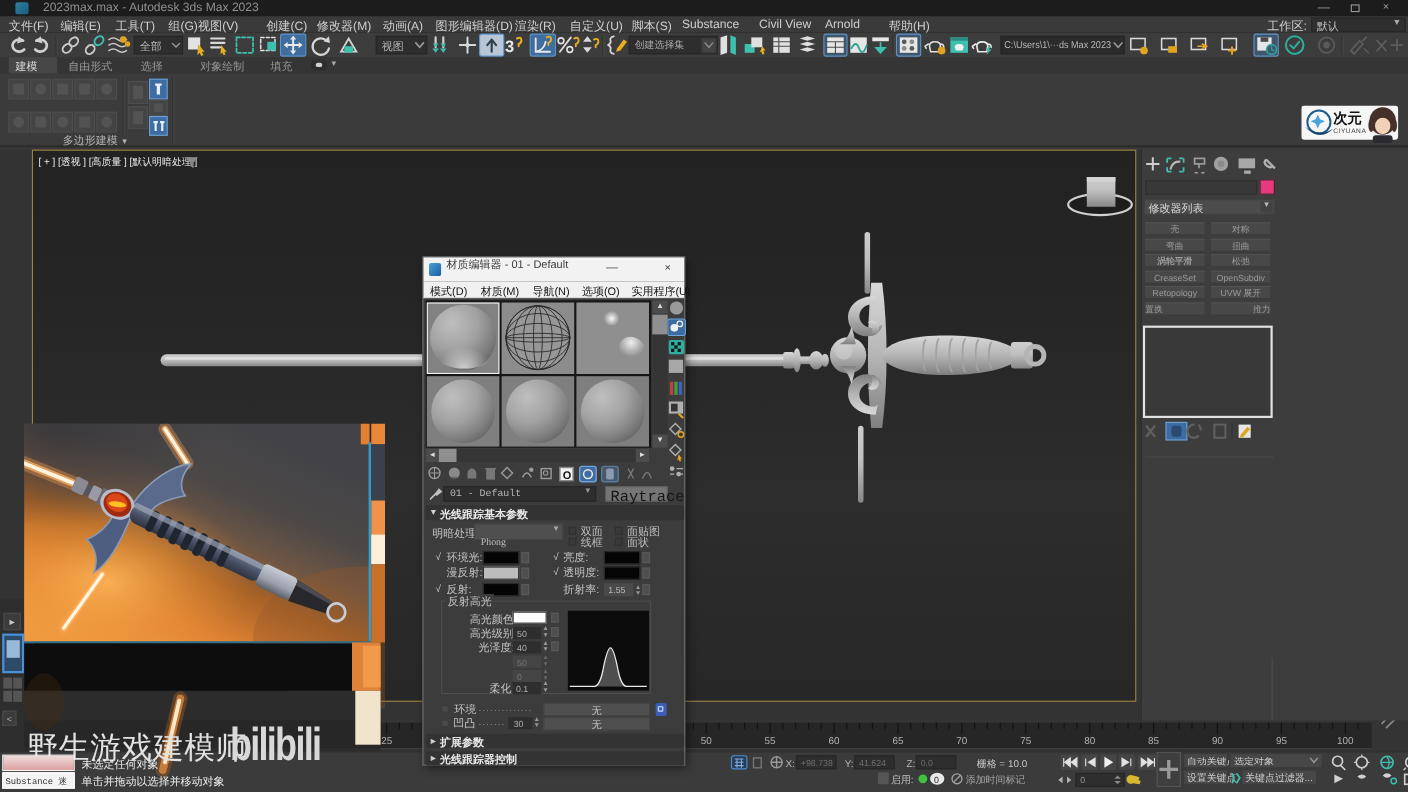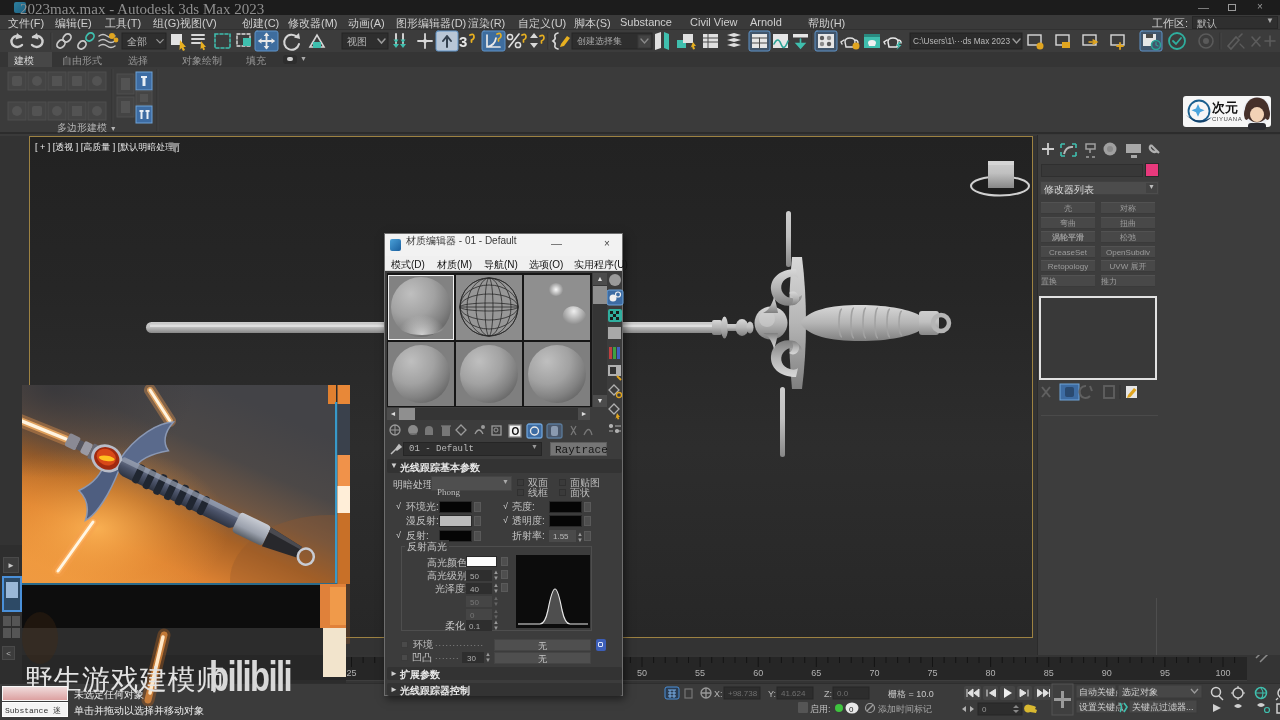--- a/index.html
+++ b/index.html
@@ -5,21 +5,21 @@
   *{box-sizing:border-box;font-family:"Liberation Sans",sans-serif;}
   #app{position:relative;width:1280px;height:720px;overflow:hidden;background:#3a3a3a;}
   .abs{position:absolute;}
   .txt{white-space:nowrap;}
 </style></head>
 <body>
 <div id="app">
 
 <div class="abs" style="left:0;top:0;width:1280px;height:15px;background:#1c1c1c;"></div>
 <div class="abs" style="left:14px;top:2px;width:12px;height:11px;background:linear-gradient(135deg,#2e7f9e,#1b5f80);border-radius:2px;"></div>
-<div class="abs txt" style="left:20px;top:1px;font-size:15px;color:#8f8f8f;font-family:Liberation Serif, serif;">2023max.max - Autodesk 3ds Max 2023</div>
+<div class="abs txt" style="left:39px;top:1px;font-size:11px;color:#8f8f8f;">2023max.max - Autodesk 3ds Max 2023</div>
 <div class="abs txt" style="left:1198px;top:1px;font-size:11px;color:#9a9a9a;">—</div>
 <div class="abs" style="left:1228px;top:4px;width:8px;height:7px;border:1px solid #9a9a9a;"></div>
 <div class="abs txt" style="left:1257px;top:1px;font-size:10px;color:#9a9a9a;">×</div>
 
 <div class="abs" style="left:0;top:15px;width:1280px;height:15px;background:#3a3a3a;border-bottom:1px solid #313131;"></div>
 <div class="abs txt" id="menus" style="left:0;top:16px;height:13px;font-size:11px;color:#cfcfcf;">
       <span style="position:absolute;left:8px;top:0;">文件(F)</span>
       <span style="position:absolute;left:55px;top:0;">编辑(E)</span>
       <span style="position:absolute;left:105px;top:0;">工具(T)</span>
       <span style="position:absolute;left:153px;top:0;">组(G)</span>
@@ -349,21 +349,21 @@
         <div class="abs" style="left:63px;top:67px;width:54px;height:12px;background:#484848;border-top:1px solid #525252;border-bottom:1px solid #3a3a3a;color:#9c9c9c;font-size:8px;text-align:center;line-height:12px;overflow:hidden;">对称</div>
         <div class="abs" style="left:3px;top:81.6px;width:54px;height:12px;background:#484848;border-top:1px solid #525252;border-bottom:1px solid #3a3a3a;color:#9c9c9c;font-size:8px;text-align:center;line-height:12px;overflow:hidden;">弯曲</div>
         <div class="abs" style="left:63px;top:81.6px;width:54px;height:12px;background:#484848;border-top:1px solid #525252;border-bottom:1px solid #3a3a3a;color:#9c9c9c;font-size:8px;text-align:center;line-height:12px;overflow:hidden;">扭曲</div>
         <div class="abs" style="left:3px;top:96.2px;width:54px;height:12px;background:#484848;border-top:1px solid #525252;border-bottom:1px solid #3a3a3a;color:#9c9c9c;font-size:8px;text-align:center;line-height:12px;overflow:hidden;font-weight:bold;">涡轮平滑</div>
         <div class="abs" style="left:63px;top:96.2px;width:54px;height:12px;background:#484848;border-top:1px solid #525252;border-bottom:1px solid #3a3a3a;color:#9c9c9c;font-size:8px;text-align:center;line-height:12px;overflow:hidden;">松弛</div>
         <div class="abs" style="left:3px;top:110.8px;width:54px;height:12px;background:#484848;border-top:1px solid #525252;border-bottom:1px solid #3a3a3a;color:#9c9c9c;font-size:8px;text-align:center;line-height:12px;overflow:hidden;">CreaseSet</div>
         <div class="abs" style="left:63px;top:110.8px;width:54px;height:12px;background:#484848;border-top:1px solid #525252;border-bottom:1px solid #3a3a3a;color:#9c9c9c;font-size:8px;text-align:center;line-height:12px;overflow:hidden;">OpenSubdiv</div>
         <div class="abs" style="left:3px;top:125.4px;width:54px;height:12px;background:#484848;border-top:1px solid #525252;border-bottom:1px solid #3a3a3a;color:#9c9c9c;font-size:8px;text-align:center;line-height:12px;overflow:hidden;">Retopology</div>
         <div class="abs" style="left:63px;top:125.4px;width:54px;height:12px;background:#484848;border-top:1px solid #525252;border-bottom:1px solid #3a3a3a;color:#9c9c9c;font-size:8px;text-align:center;line-height:12px;overflow:hidden;">UVW 展开</div>
         <div class="abs" style="left:3px;top:140px;width:54px;height:12px;background:#484848;border-top:1px solid #525252;border-bottom:1px solid #3a3a3a;color:#9c9c9c;font-size:8px;text-align:left;line-height:12px;overflow:hidden;">置换</div>
-        <div class="abs" style="left:63px;top:140px;width:54px;height:12px;background:#484848;border-top:1px solid #525252;border-bottom:1px solid #3a3a3a;color:#9c9c9c;font-size:8px;text-align:left;line-height:12px;overflow:hidden;">推力</div>
+        <div class="abs" style="left:63px;top:140px;width:54px;height:12px;background:#484848;border-top:1px solid #525252;border-bottom:1px solid #3a3a3a;color:#9c9c9c;font-size:8px;text-align:right;line-height:12px;overflow:hidden;">推力</div>
       </div>
 <div class="abs" style="left:1px;top:161px;width:118px;height:84px;background:#393939;border:2px solid #e2e2e2;"></div>
 <svg class="abs" style="left:0;top:246px;" width="125" height="22">
 <path d="M4 6 l8 10 M4 16 l8 -10" stroke="#606060" stroke-width="2"></path>
 <rect x="22" y="3" width="19" height="16" fill="#3d6ca3" stroke="#6fa3d8"></rect>
         <rect x="27" y="6" width="9" height="10" rx="2" fill="#2a4a70"></rect>
 <path d="M48 5 a6 6 0 1 0 4 10 M52 5 l2 5" stroke="#606060" stroke-width="2" fill="none"></path>
 <rect x="66" y="5" width="10" height="12" fill="none" stroke="#606060" stroke-width="1.8"></rect>
 <line x1="82" y1="4" x2="82" y2="18" stroke="#333"></line>
 <rect x="88" y="5" width="11" height="12" fill="#e6e6e6"></rect>
@@ -701,21 +701,21 @@
     </g>
   </svg>
 
   <svg class="abs" style="left:0;top:206px;" width="239" height="18">
     <path d="M6 14 l5 -5 M11 9 l3 -4 2 2 -4 3z" stroke="#c0c0c0" stroke-width="1.5" fill="#c0c0c0"></path>
   </svg>
   <div class="abs" style="left:18px;top:208px;width:139px;height:14px;background:#2e2e2e;border:1px solid #252525;"></div>
   <div class="abs txt" style="left:24px;top:210px;font-size:9px;color:#b8b8b8;font-family:'Liberation Mono',monospace;">01 - Default</div>
   <div class="abs txt" style="left:146px;top:209px;font-size:7px;color:#999;">▼</div>
   <div class="abs" style="left:165px;top:208px;width:57px;height:14px;background:#757575;border:1px solid #5e5e5e;"></div>
-  <div class="abs txt" style="left:170px;top:210px;font-size:11px;color:#161616;font-family:'Liberation Mono',monospace;">Raytrace</div>
+  <div class="abs txt" style="left:170px;top:210px;font-size:14px;color:#161616;font-family:'Liberation Mono',monospace;">Raytrace</div>
 
   <div class="abs" style="left:2px;top:225px;width:235px;height:14px;background:#333333;border-radius:2px;"></div>
   <div class="abs txt" style="left:5px;top:227px;font-size:8px;color:#cfcfcf;">▼</div>
   <div class="abs txt" style="left:15px;top:227px;font-size:10px;font-weight:bold;color:#e8e8e8;">光线跟踪基本参数</div>
   <div id="params">
         <div class="abs txt" style="left:11px;top:267px;font-size:9px;color:#cfcfcf;">√</div>
         <div class="abs txt" style="left:21px;top:266px;font-size:10px;color:#c4c4c4;">环境光:</div>
         <div class="abs" style="left:54px;top:267px;width:33px;height:12px;background:#050505;border:1px solid #2a2a2a;"></div>
         <div class="abs" style="left:89px;top:268px;width:7px;height:10px;background:#4e4e4e;border:1px solid #5a5a5a;"></div>
         <div class="abs txt" style="left:118px;top:267px;font-size:9px;color:#cfcfcf;">√</div>

